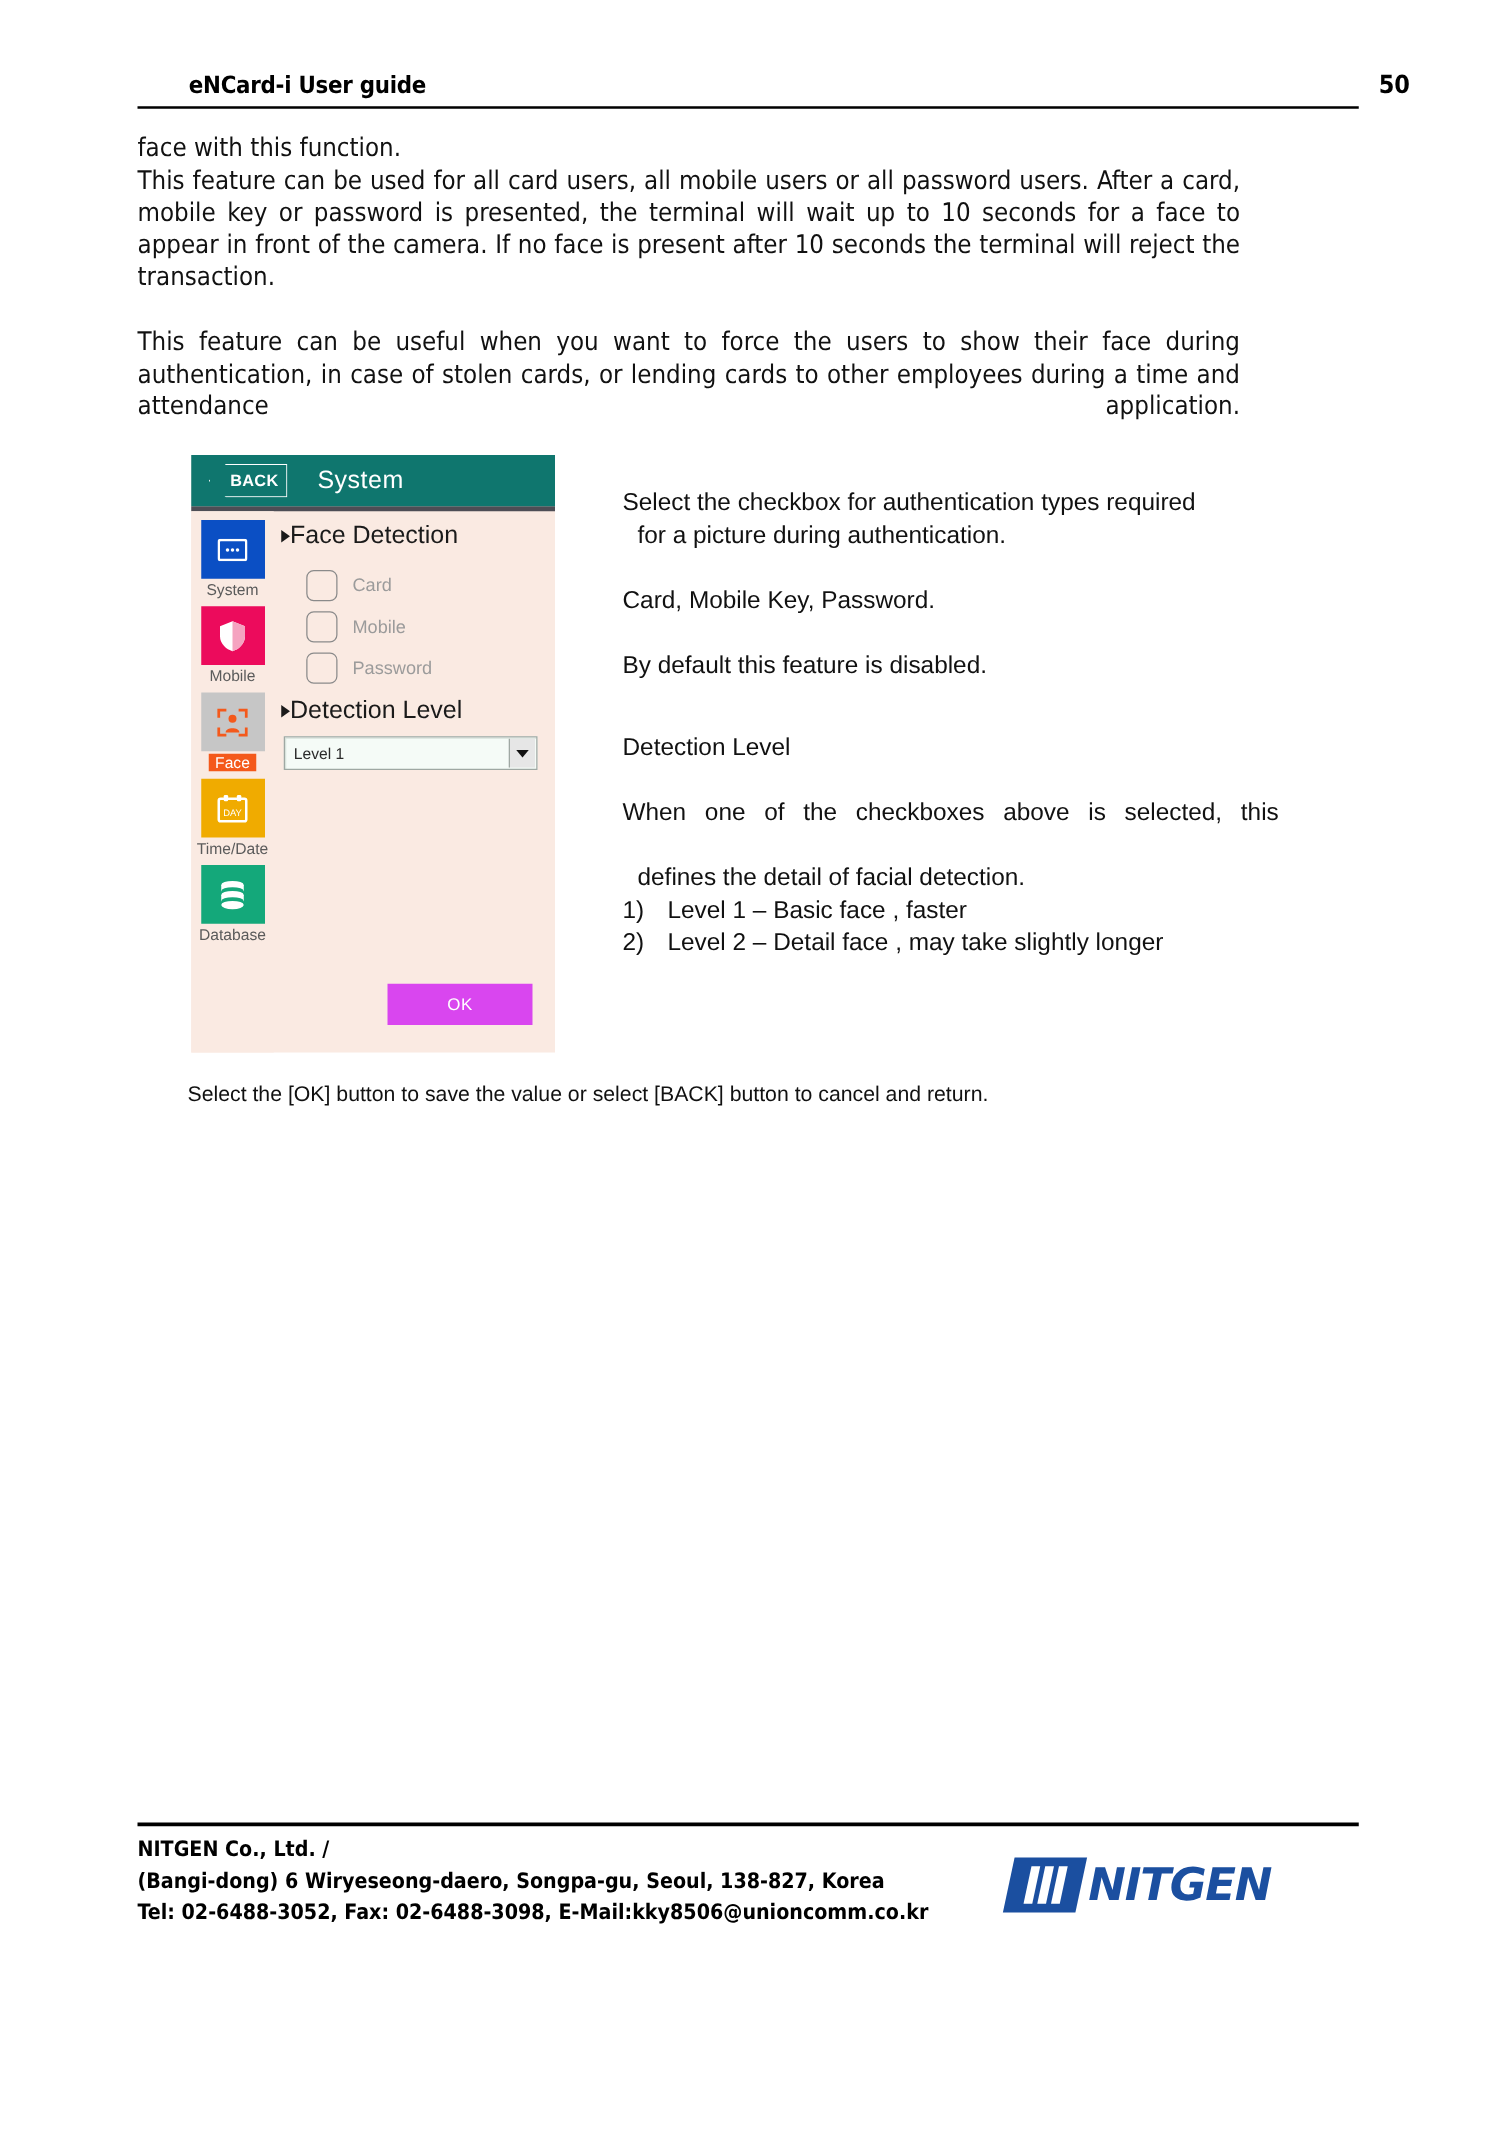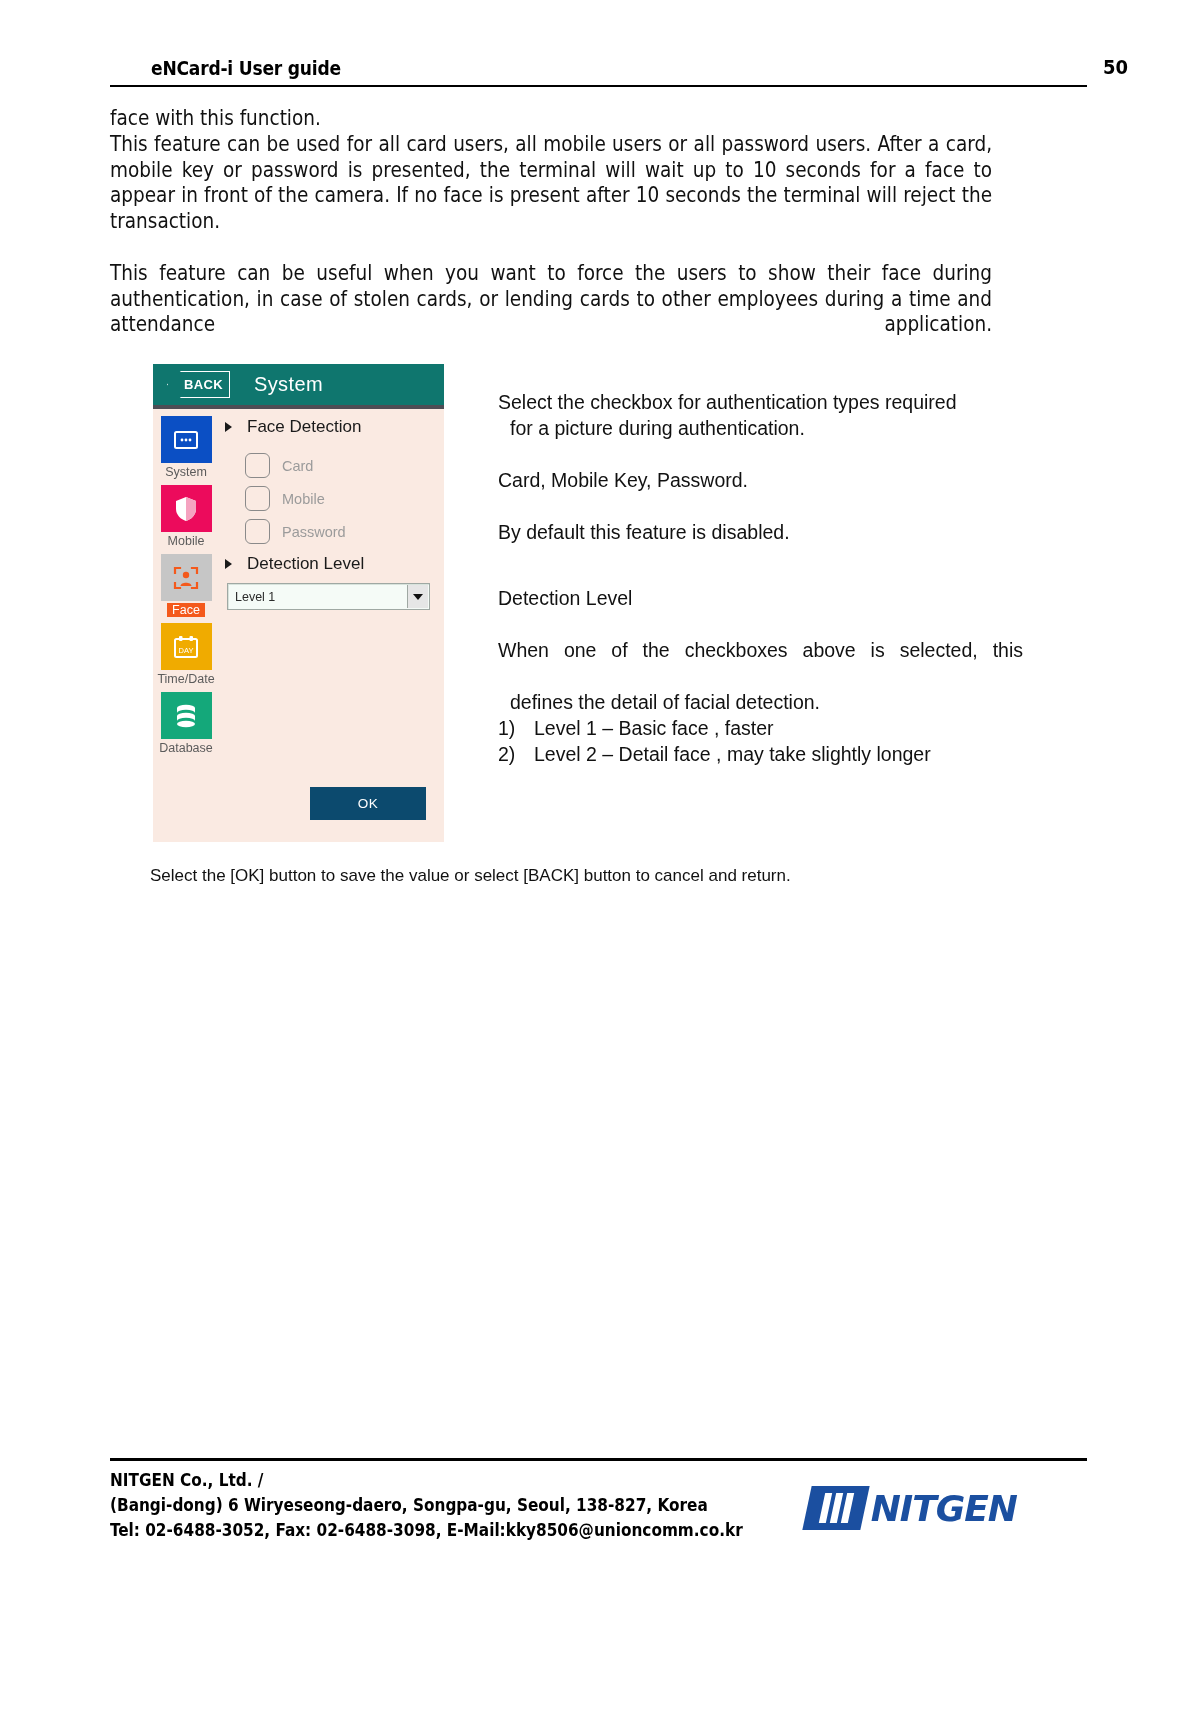--- a/index.html
+++ b/index.html
@@ -75,21 +75,21 @@
     width:51px;height:47px;display:flex;align-items:center;justify-content:center;
   }
   .side-label{
     font-size:12.5px;color:#5b5b5b;margin:2px 0 4px;line-height:14px;
     font-family:"Liberation Sans",sans-serif;
   }
   .side-label.active{background:#f4591b;color:#fff;padding:0 5px;font-size:12.5px;}
 
   .content{flex:1;position:relative;padding:8px 0 0 0;}
   .section-head{
-    display:flex;align-items:center;gap:15px;font-size:17px;color:#1a1a1a;
+    display:flex;align-items:center;gap:0;font-size:20px;color:#1a1a1a;
     margin-left:6px;
   }
   .tri{
     width:0;height:0;border-left:7px solid #1a1a1a;
     border-top:5px solid transparent;border-bottom:5px solid transparent;
   }
   .cb-list{margin:16px 16px 0 26px;}
   .cb-row{display:flex;align-items:center;gap:12px;margin-bottom:8px;}
   .cb-box{
     width:23px;height:23px;border:1.7px solid #8a8a8a;border-radius:6px;background:#faeae2;
@@ -106,21 +106,21 @@
   .sel-arrow{
     width:20px;height:23px;margin-right:1px;background:#e6e6e6;
     border-left:1px solid #9fa8a3;display:flex;align-items:center;justify-content:center;
   }
   .sel-caret{
     width:0;height:0;border-left:5px solid transparent;border-right:5px solid transparent;
     border-top:6px solid #111;
   }
   .ok-btn{
     position:absolute;left:91px;bottom:22px;width:116px;height:33px;
-    background:#0c4a6e;color:#fff;font-size:13.5px;
+    background:#d946ef;color:#fff;font-size:13.5px;
     display:flex;align-items:center;justify-content:center;letter-spacing:0.5px;
   }
 
   
   .notes{
     position:absolute;left:470px;top:389px;width:525px;
     font-family:"Liberation Sans",sans-serif;font-size:19.5px;line-height:26px;color:#111;margin-left:28px;
   }
   .notes p{margin:0;}
   .notes p.just{text-align:justify;}

